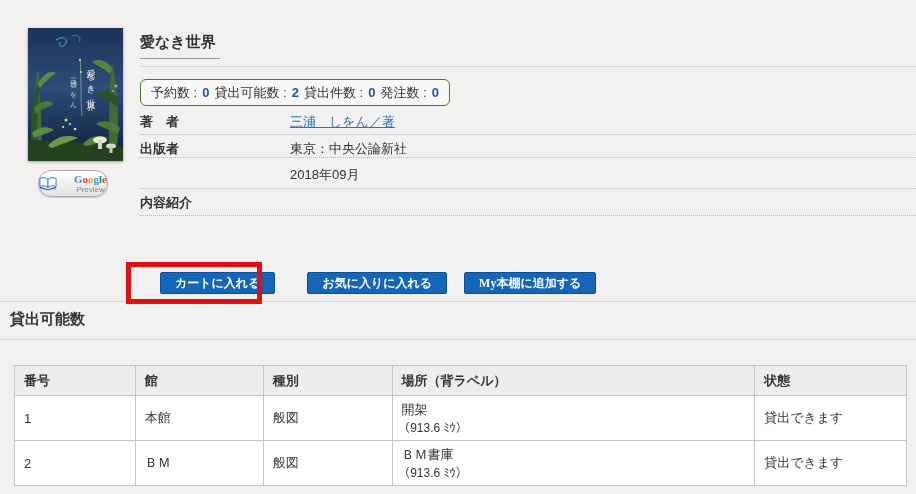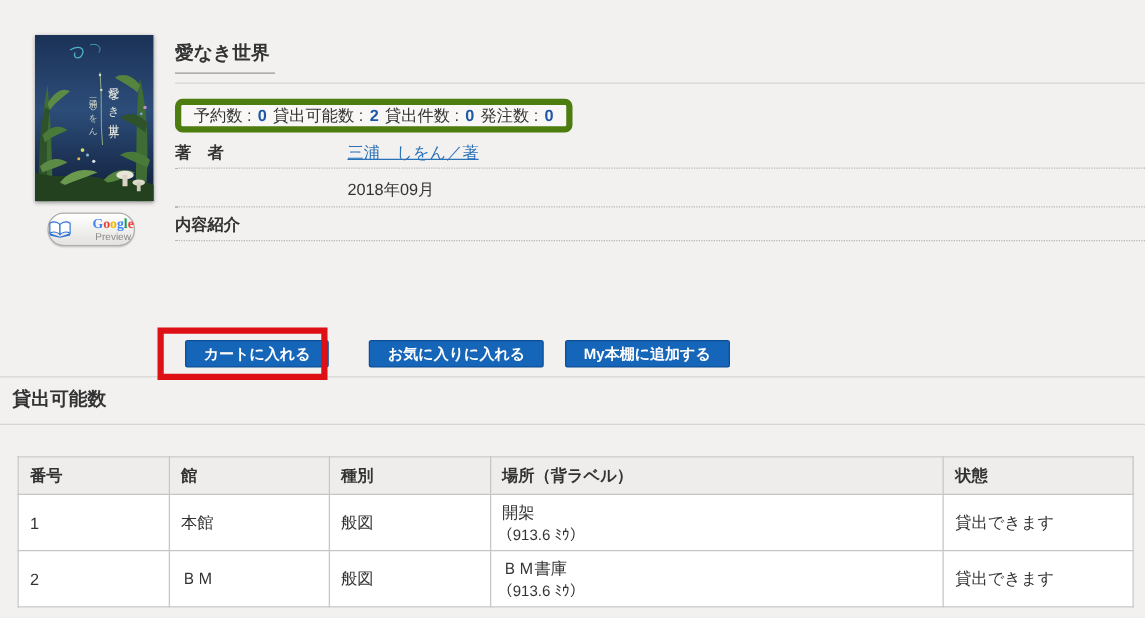--- a/index.html
+++ b/index.html
@@ -34,38 +34,38 @@
   
   .book-title { position:absolute; left:140px; top:33px; font-size:15px; font-weight:bold;
                 color:#333; border-bottom:1px solid #9a9998; padding:0 4px 6px 0; }
   .rule { position:absolute; height:1px; background:#d6d5d3; }
   .rule-title    { left:140px; top:66px; width:776px; }
   .rule-actions  { left:0;    top:301px; width:916px; }
   .rule-holdings { left:0;    top:339px; width:916px; }
 
   .stats-box { position:absolute; left:140px; top:79px; height:27px;
                display:inline-flex; align-items:center; gap:5px; padding:0 10px;
-               border:5px solid #4d7c0f; border-radius:6px; background:#f8f7f5; }
+               border:1px solid #4d7c0f; border-radius:6px; background:#f8f7f5; }
   .stat-num { color:#1e56a8; font-weight:bold; }
 
   .detail-rows { position:absolute; left:140px; top:108px; width:776px; }
   .drow { display:flex; align-items:flex-start; border-bottom:1px dotted #b9b8b6;gap:48px; }
   .dlabel { flex:0 0 90px; font-weight:bold; padding-top:5px; }
-  .dvalue { flex:1 1 auto; min-width:0; padding-top:5px; }
+  .dvalue { flex:1 1 auto; min-width:0; padding-top:5px;margin-left:12px; }
   .drow-author    { height:27px; }
   .drow-publisher { height:23px; }
   .drow-pubdate   { height:31px; } .drow-pubdate .dvalue { padding-top:8px; }
   .drow-other     { height:47px; } .drow-other .dlabel { padding-top:14px; }
   .drow-other .dvalue div { line-height:20px; }
   .drow-desc      { height:27px;flex-direction:column; }
   .drow-desc .dvalue { white-space:nowrap; overflow:hidden; }
   .author-link { color:#2a72b8; text-decoration:underline; cursor:pointer; }
 
   
-  .actions { position:absolute; left:140px; top:272px; display:flex; }
+  .actions { position:absolute; left:152px; top:272px; display:flex;font-family:Liberation Serif, serif; }
   .btn { height:22px; line-height:20px; padding:0 14px; background:#1565b8; color:#fff;
          font-size:12px; font-weight:bold; border:1px solid #0d4f97; border-radius:2px;
          cursor:pointer; font-family:inherit; }
   .btn-cart { margin-left:8px; }
   .btn-fav  { margin-left:32px; }
   .btn-shelf{ margin-left:17px; }
 
   .red-box { position:absolute; left:126px; top:262px; width:136px; height:42px;
              border:5px solid #dd1016; pointer-events:none; z-index:5; }
 
@@ -159,20 +159,24 @@
     <span>発注数 :</span>
     <span class="stat-num">0</span>
   </div>
 
   <div class="detail-rows">
     <div class="drow drow-author">
       <div class="dlabel">著　者</div>
       <div class="dvalue">
         <a class="author-link">三浦　しをん／著</a>
       </div>
+    </div>
+    <div class="drow drow-publisher">
+      <div class="dlabel">出版者</div>
+      <div class="dvalue">東京：中央公論新社</div>
     </div>
     <div class="drow drow-pubdate">
       <div class="dlabel"></div>
       <div class="dvalue">2018年09月</div>
     </div>
     <div class="drow drow-desc">
       <div class="dlabel">内容紹介</div>
       <div class="dvalue">洋食屋の見習い・藤丸陽太が恋をした本村紗英は、三度の飯よりシロイヌナズナ(葉っぱ)の研究が好き。人生のすべてを植物に捧げる本村に</div>
     </div>
   </div>

